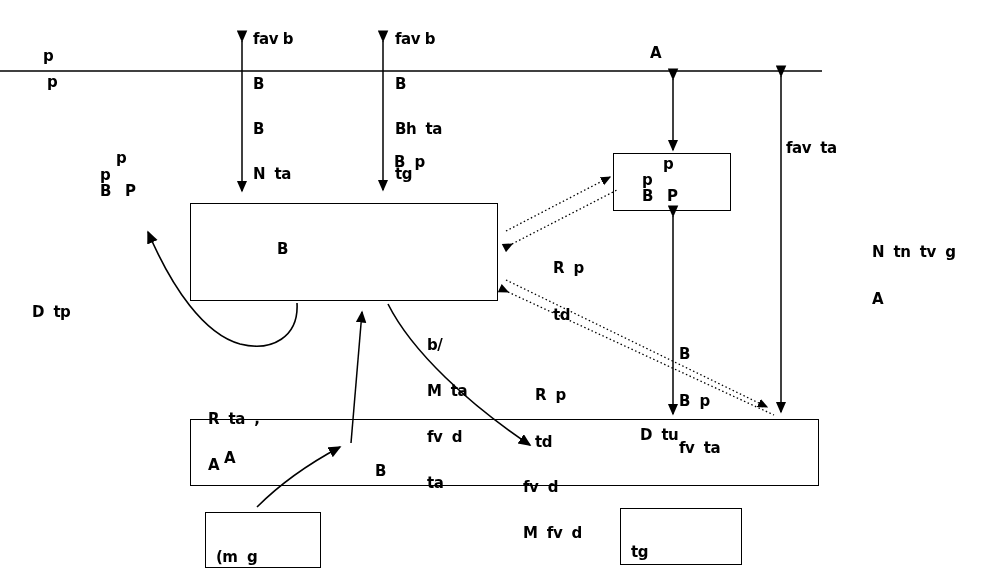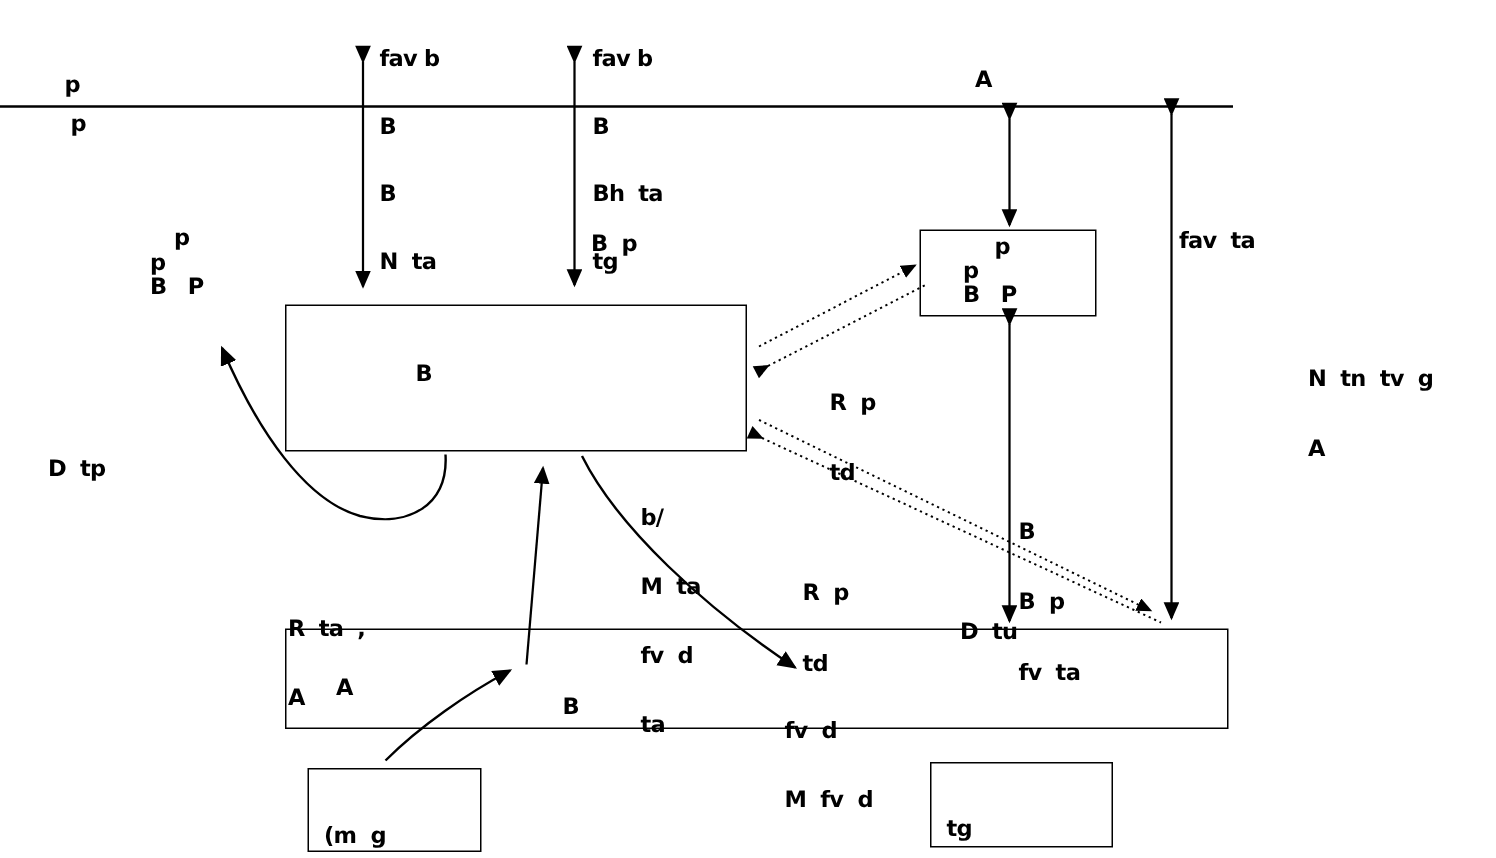--- a/index.html
+++ b/index.html
@@ -49,26 +49,26 @@
   <div class="box" style="left:190px;top:203px;width:308px;height:98px;"></div>
   <div class="box" style="left:613px;top:153px;width:118px;height:58px;"></div>
   <div class="box" style="left:190px;top:419px;width:629px;height:67px;"></div>
   <div class="box" style="left:205px;top:512px;width:116px;height:56px;"></div>
   <div class="box" style="left:620px;top:508px;width:122px;height:57px;"></div>
 
   <span class="lbl" style="left:43px;top:49px">p</span>
   <span class="lbl" style="left:47px;top:75px">p</span>
   <span class="lbl" style="left:650px;top:46px">A</span>
   <span class="lbl" style="left:394px;top:155px">B  p</span>
-  <span class="lbl" style="left:786px;top:153px">fav  ta</span>
+  <span class="lbl" style="left:786px;top:141px">fav  ta</span>
   <span class="lbl" style="left:277px;top:242px">B</span>
   <span class="lbl" style="left:32px;top:305px">D  tp</span>
   <span class="lbl" style="left:224px;top:451px">A</span>
   <span class="lbl" style="left:375px;top:464px">B</span>
-  <span class="lbl" style="left:640px;top:414px">D  tu</span>
+  <span class="lbl" style="left:640px;top:428px">D  tu</span>
 
   <span class="lbl" style="left:116px;top:151px">p</span>
   <span class="lbl" style="left:100px;top:168px">p</span>
   <span class="lbl" style="left:100px;top:184px">B   P</span>
 
   <span class="lbl" style="left:663px;top:157px">p</span>
   <span class="lbl" style="left:642px;top:173px">p</span>
   <span class="lbl" style="left:642px;top:189px">B   P</span>
 
   <div class="lbl" style="left:253px;top:2px">
@@ -106,21 +106,21 @@
     <div>B</div>
     <div>B  p</div>
     <div>fv  ta</div>
   </div>
 
   <div class="lbl lh17" style="left:535px;top:357px">
     <div>R  p</div>
     <div>td</div>
   </div>
 
-  <div class="lbl lh16" style="left:192px;top:381px">
+  <div class="lbl lh16" style="left:208px;top:381px">
     <div>R  ta  ,</div>
     <div>A</div>
   </div>
 
   <div class="lbl lh16" style="left:523px;top:449px">
     <div>fv  d</div>
     <div>M  fv  d</div>
   </div>
 
   <div class="lbl lh17" style="left:216px;top:519px">

